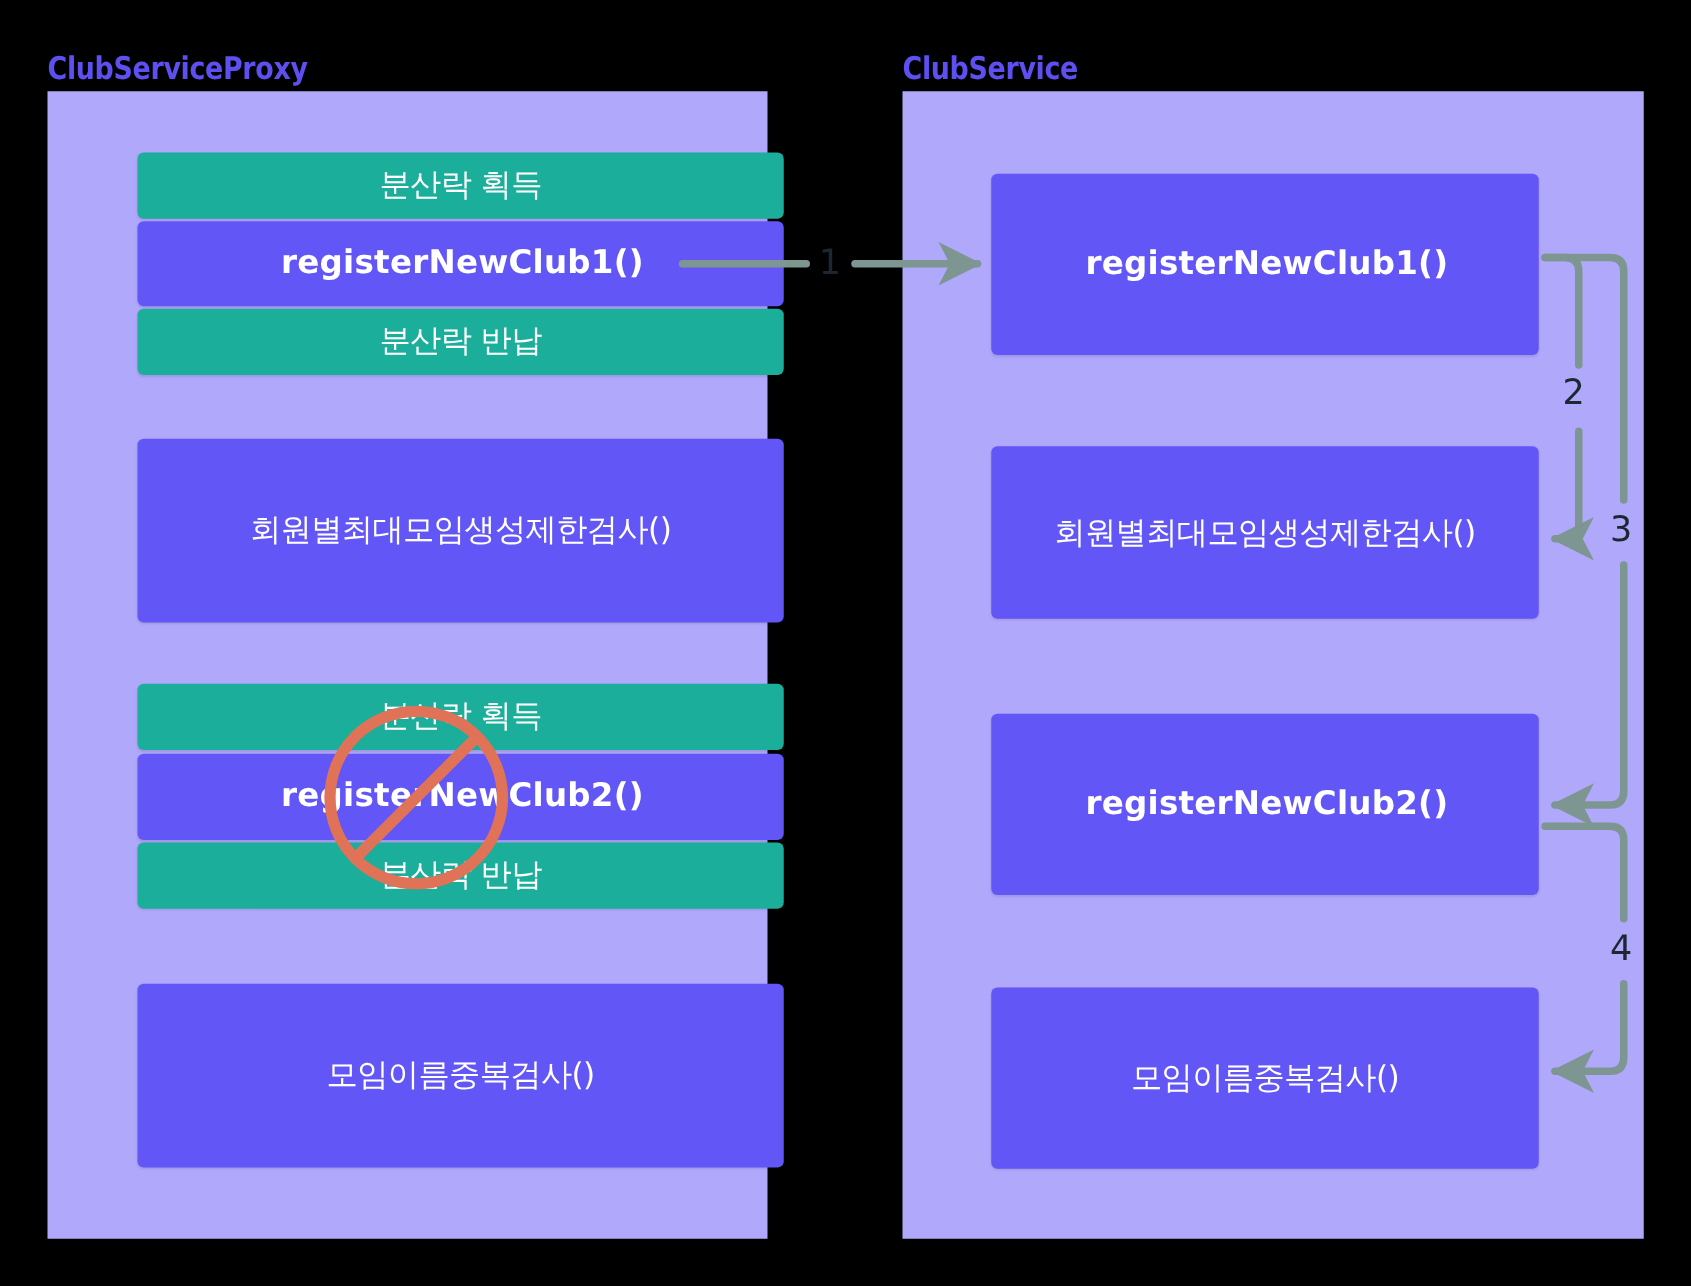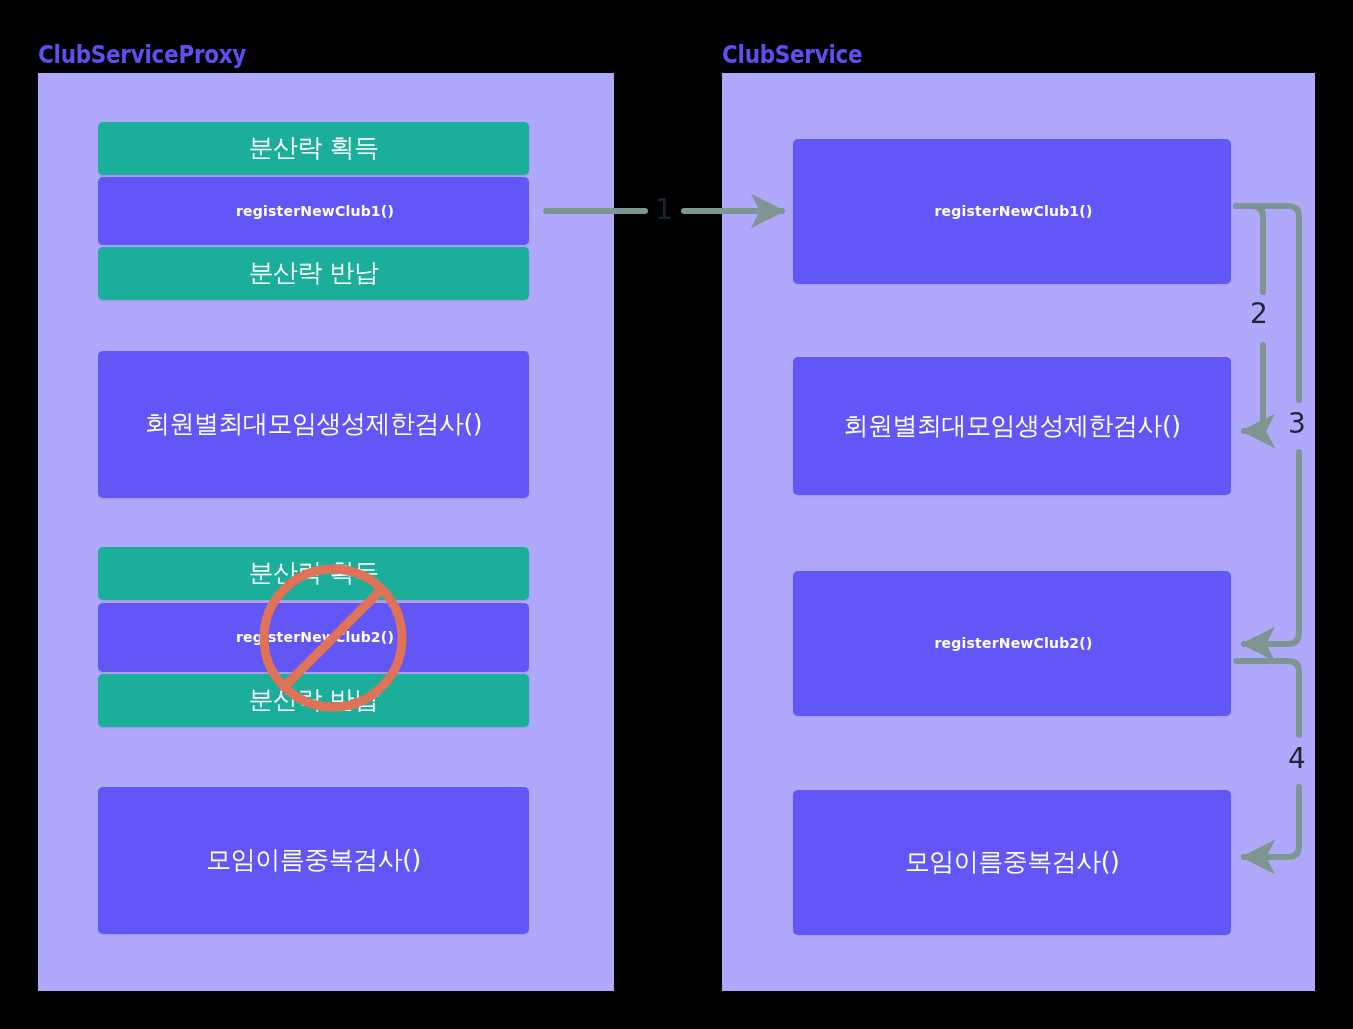--- a/index.html
+++ b/index.html
@@ -57,34 +57,34 @@
   .node.method {
     background: #6356F6;
   }
   .node.lock {
     background: #1BAE9B;
   }
   
   .node.code {
     font-family: "DejaVu Sans", "Liberation Sans", sans-serif;
     font-weight: 700;
-    font-size: 14px;
+    font-size: 26px;
     letter-spacing: 0.2px;
     padding-left: 13px;
   }
   
   .node.korean {
     font-family: "DejaVu Sans", "Liberation Sans", sans-serif;
     font-weight: 400;
     font-size: 25px;
     letter-spacing: -0.5px;
   }
 
   
-  .left-col  { left: 98px; width: 431px; }
+  .left-col  { left: 110px; width: 517px; }
   .right-col { left: 793px; width: 438px; }
 
   
   #arrow-layer {
     position: absolute;
     left: 0; top: 0;
     width: 1353px; height: 1029px;
     pointer-events: none;
   }
   .arrow-num {

